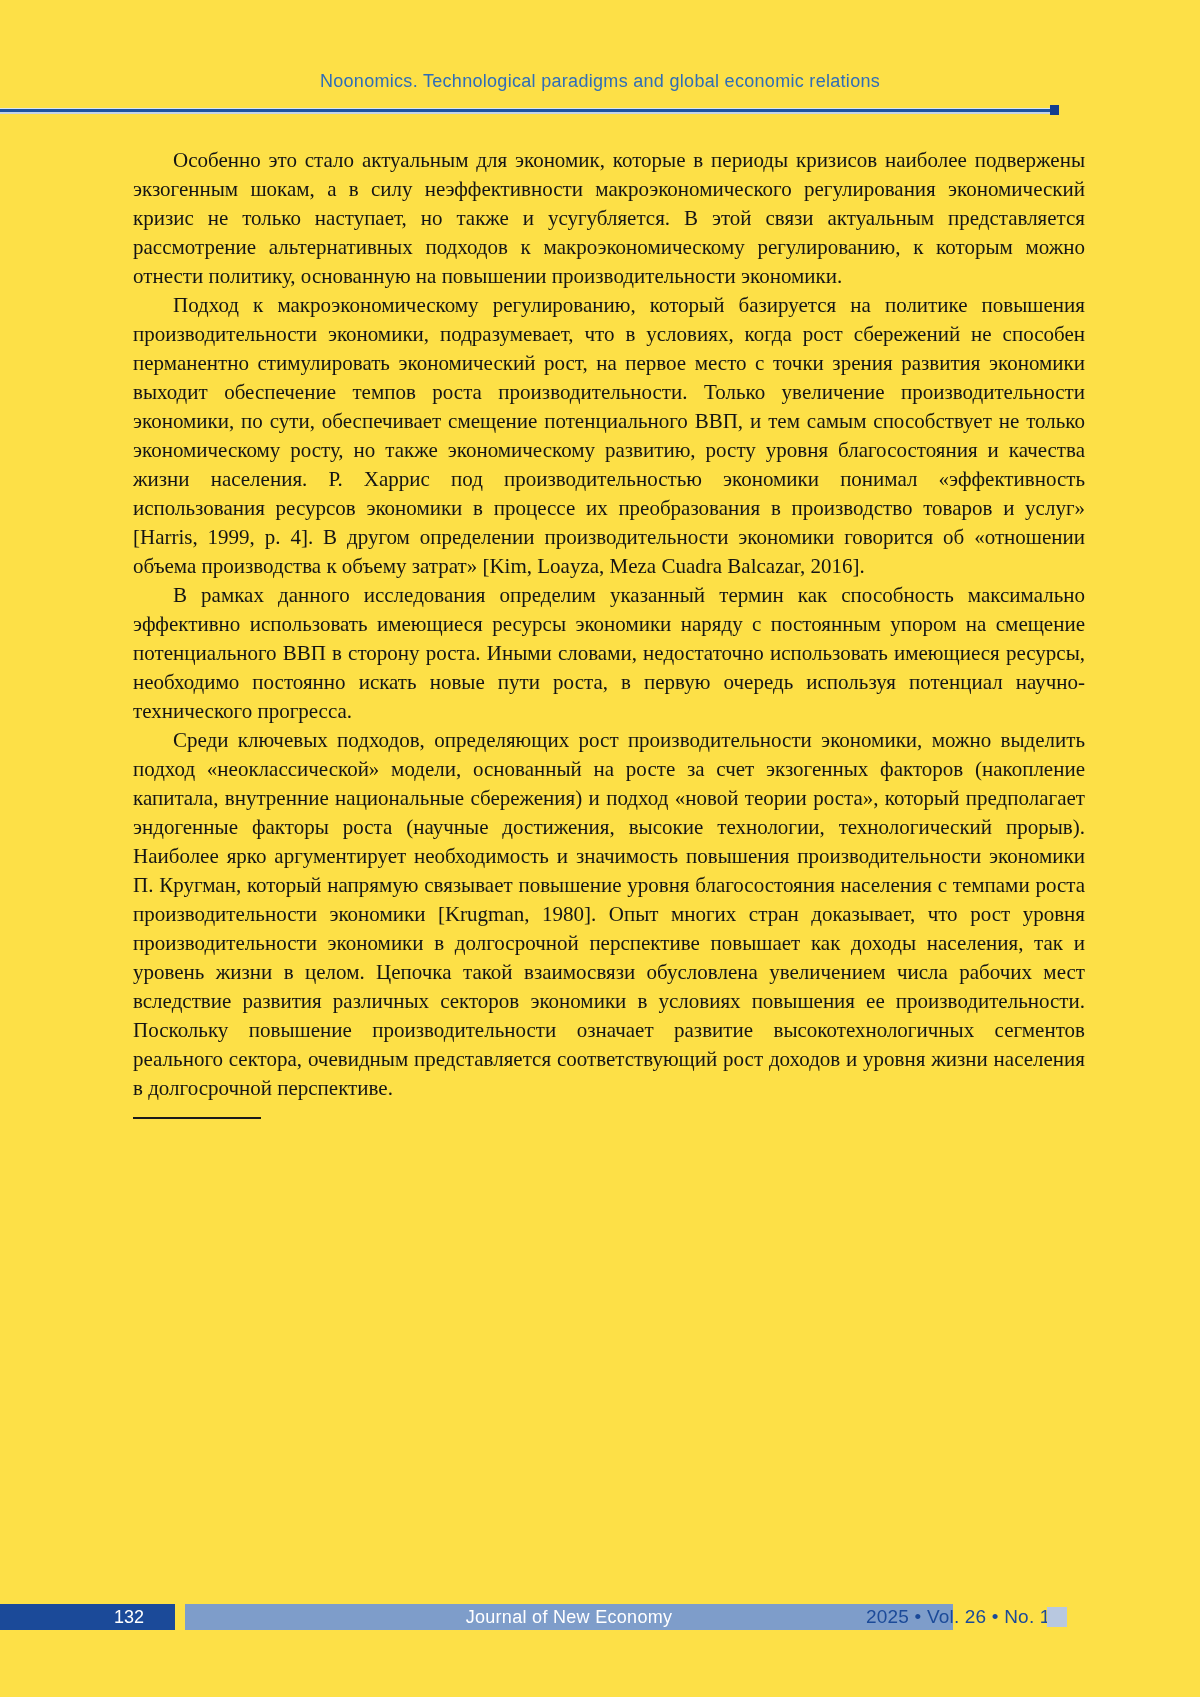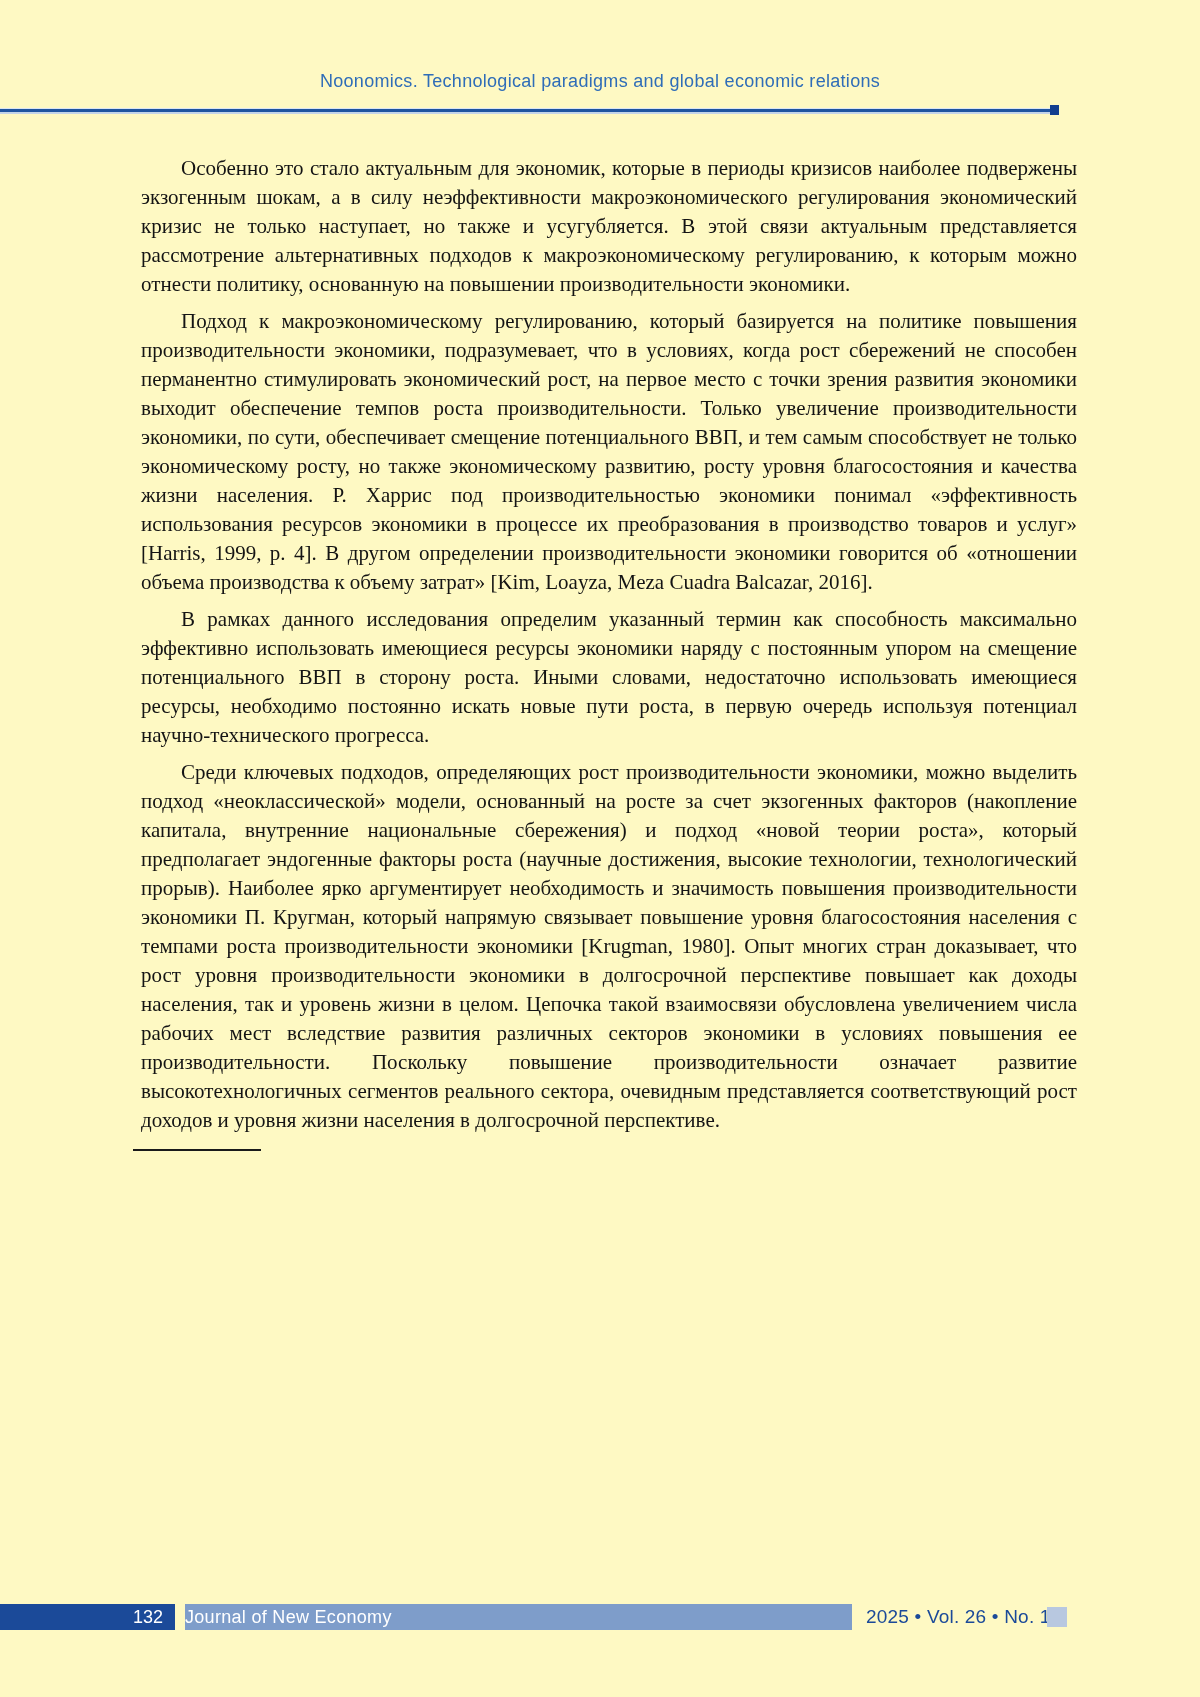--- a/index.html
+++ b/index.html
@@ -1,21 +1,21 @@
 <!DOCTYPE html>
 <html lang="ru"><head>
 <meta charset="utf-8">
 <title>Journal Page</title>
 <style>
   html, body { margin: 0; padding: 0; background: #ffffff; }
   .page {
     position: relative;
     width: 1200px;
     height: 1697px;
-    background: #fef9c3;
+    background: #fde047;
     overflow: hidden;
     font-family: "Liberation Serif", serif;
   }
 
   
   .running-head {
     position: absolute;
     top: 71px;
     left: 0;
     width: 100%;
@@ -47,21 +47,21 @@
   }
 
   
   .content {
     position: absolute;
     left: 133px;
     top: 146px;
     width: 952px;
   }
   .para {
-    margin: 8px;
+    margin: 0;
     font-size: 21px;
     line-height: 29px;
     text-align: justify;
     text-indent: 40px;
     color: #141414;
   }
 
   
   .fn-rule {
     width: 128px;
@@ -93,32 +93,33 @@
     left: 0;
     top: 0;
     width: 175px;
     height: 26px;
     background: #1b4a99;
     color: #ffffff;
     font-size: 18px;
     line-height: 26px;
     text-align: right;
     box-sizing: border-box;
-    padding-right: 12px;
+    padding-right: 31px;
   }
   .journal-bar {
     position: absolute;
     left: 185px;
     top: 0;
-    width: 667px;
+    width: 768px;
     height: 26px;
     background: #7e9dca;
     color: #ffffff;
     font-size: 18px;
     line-height: 26px;
+    text-align: center;
     letter-spacing: 0.3px;
   }
   .issue-info {
     position: absolute;
     left: 866px;
     top: 0;
     height: 26px;
     line-height: 26px;
     color: #1b4a99;
     font-size: 19px;

